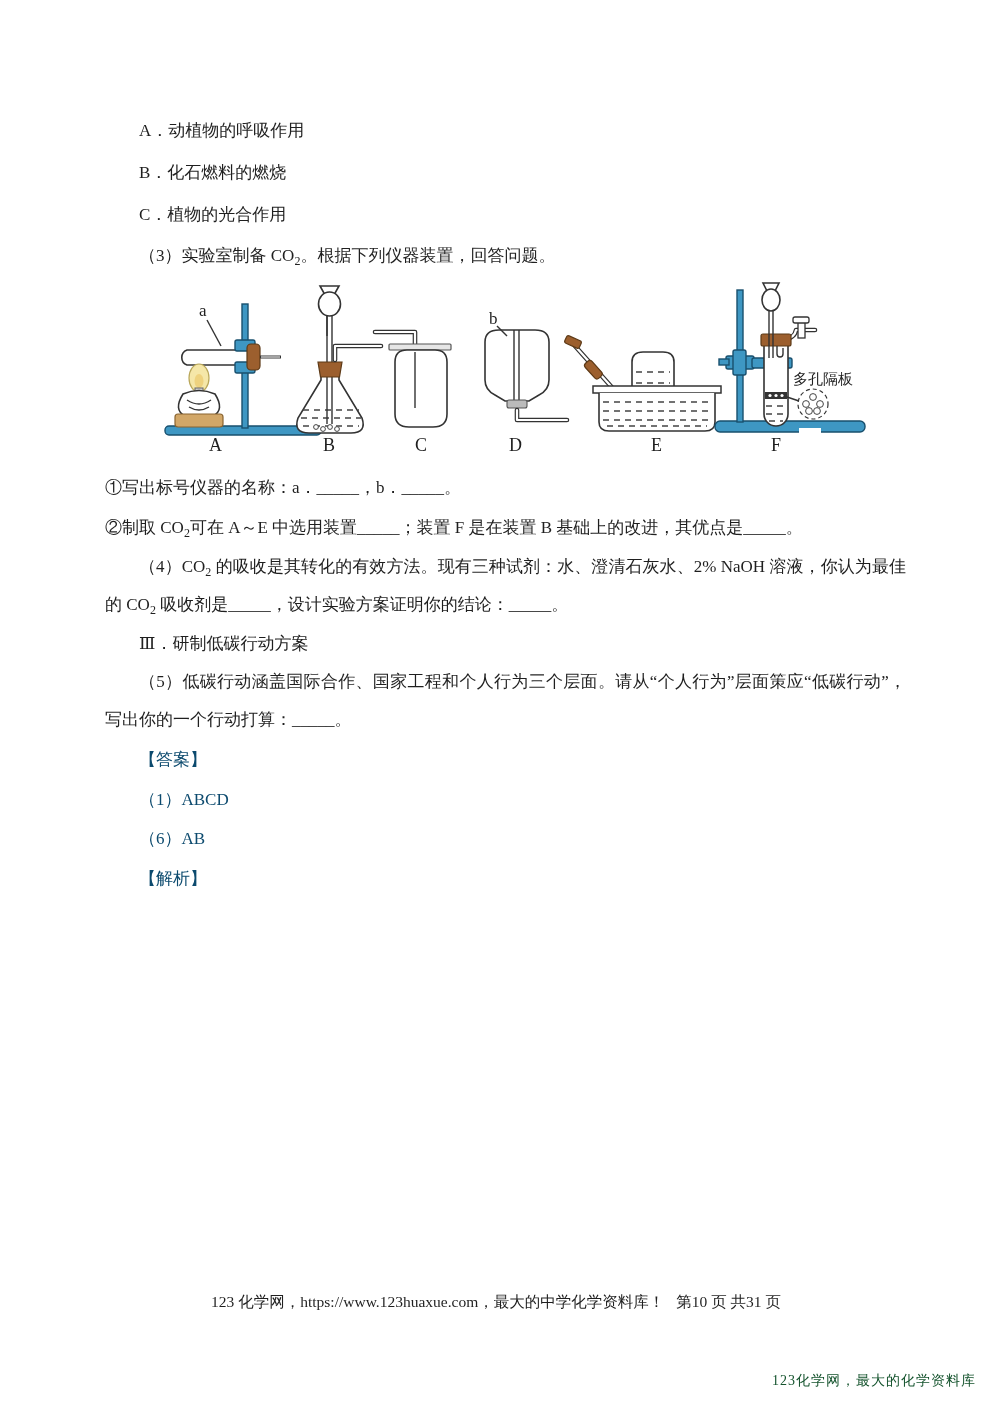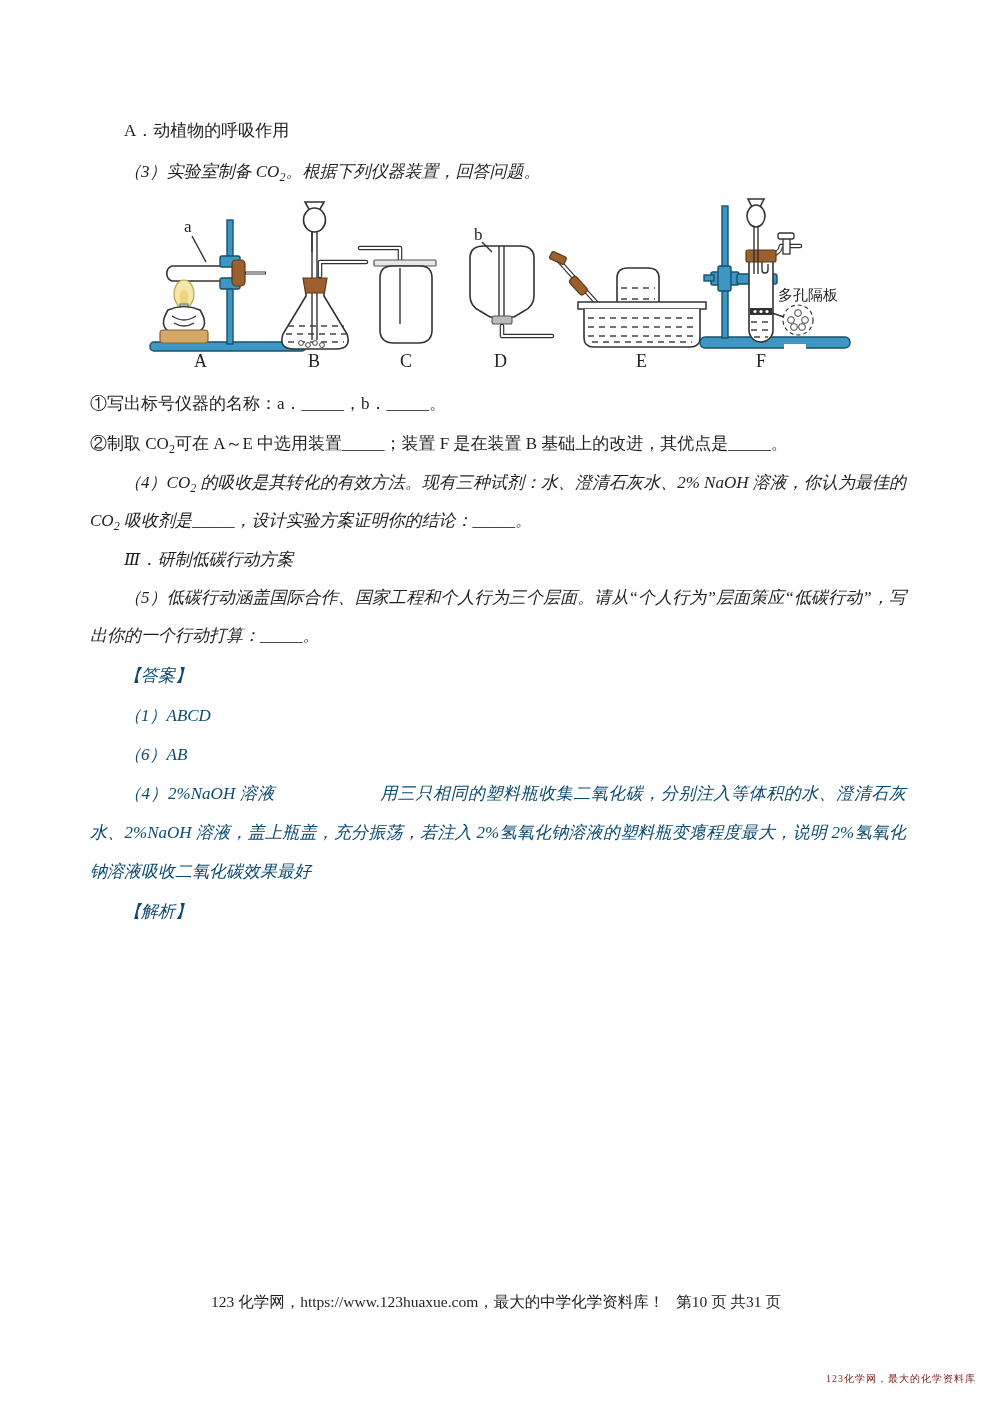--- a/index.html
+++ b/index.html
@@ -2,55 +2,57 @@
 <html><head>
 <meta charset="utf-8">
 <style>
   * { margin:0; padding:0; box-sizing:border-box; }
   html,body { background:#ffffff; }
   body {
     width:992px; height:1403px; position:relative; overflow:hidden;
     font-family:"Liberation Serif","DejaVu Serif",serif;
     color:#1f1f1f;
   }
-  .page { padding:110px 86px 0 90px; }
+  .page { padding:110px 86px 0 90px;margin-left:15px; }
   p { font-size:17px; line-height:38px; text-align:justify; }
   .opt { line-height:42px; text-indent:2em; }
-  .indent { text-indent:2em;font-style:italic; }
+  .indent { text-indent:2em; }
   .lh40 { line-height:40px; }
   .red { color:#0c4a6e; }
   .pre { white-space:pre-wrap; }
   sub { font-size:12px; vertical-align:-4px; line-height:0; }
   .figure-wrap { margin:4px 0 6px 58px; }
   .footer {
     position:absolute; top:1290px; left:0; width:992px;
     text-align:center; font-size:15.5px; line-height:24px; color:#1f1f1f;
   }
   .watermark {
     position:absolute; top:1372px; right:16px;
-    font-size:10px; color:#7f1d1d; letter-spacing:1px;text-align:right;
+    font-size:14px; color:#14532d; letter-spacing:1px;text-align:right;
   }
   svg text { font-family:"Liberation Serif","DejaVu Serif",serif; fill:#1f1f1f; }
   .glass { fill:#ffffff; stroke:#333333; stroke-width:1.6; }
   .thin  { stroke:#333333; stroke-width:1.4; fill:none; }
   .tube-o{ stroke:#333333; stroke-width:4.6; fill:none; stroke-linecap:round; stroke-linejoin:round; }
   .tube-i{ stroke:#ffffff; stroke-width:2.2; fill:none; stroke-linecap:round; stroke-linejoin:round; }
   .blue  { fill:#3e97c3; stroke:#19506e; stroke-width:1.4; }
   .cork  { fill:#9c5f2e; stroke:#5d3a17; stroke-width:1.2; }
   .tan   { fill:#d2a768; stroke:#8a6430; stroke-width:1.2; }
   .dash  { stroke:#444444; stroke-width:1.3; stroke-dasharray:6 5; fill:none; }
   .bubble{ fill:#ffffff; stroke:#444444; stroke-width:1; }
   .capL  { font-size:18px; }
 </style>
 </head>
 <body>
 
 <div class="page">
 
   <p class="opt">A．动植物的呼吸作用</p>
+  <p class="opt">B．化石燃料的燃烧</p>
+  <p class="opt">C．植物的光合作用</p>
 
   <p class="indent lh40"><span>（3）实验室制备 CO</span><sub>2</sub><span>。根据下列仪器装置，回答问题。</span></p>
 
   <div class="figure-wrap">
     <svg width="715" height="178" viewBox="0 0 715 178">
 
       <g>
         <rect class="blue" x="2" y="146" width="156" height="9" rx="4"></rect>
         <rect class="blue" x="79" y="24" width="6" height="124"></rect>
         <path class="glass" d="M84,70 H24 a8,8 0 0 0 0,15 H84"></path>
@@ -179,21 +181,20 @@
 
   <p class="indent"><span>（4）CO</span><sub>2</sub><span> 的吸收是其转化的有效方法。现有三种试剂：水、澄清石灰水、2% NaOH 溶液，你认为最佳的 CO</span><sub>2</sub><span> 吸收剂是_____，设计实验方案证明你的结论：_____。</span></p>
 
   <p class="indent" style="line-height:39px">Ⅲ．研制低碳行动方案</p>
 
   <p class="indent">（5）低碳行动涵盖国际合作、国家工程和个人行为三个层面。请从“个人行为”层面策应“低碳行动”，写出你的一个行动打算：_____。</p>
 
   <p class="indent red" style="line-height:41px">【答案】</p>
   <p class="indent red" style="line-height:39px">（1）ABCD</p>
   <p class="indent red" style="line-height:39px">（6）AB</p>
-  <p class="indent red pre" style="line-height:39px">（4）2%NaOH 溶液　　　　　　用三只相同的塑料瓶收集二氧化碳，分别注入等体积的水、澄清石灰水、2%NaOH 溶液，盖上瓶盖，充分振荡，若注入 2%氢氧化钠溶液的塑料瓶变瘪程度最大，说明 2%氢氧化钠溶液吸收二氧化碳效果最好</p>
 
   <p class="indent red" style="line-height:41px">【解析】</p>
 
 </div>
 
 <p class="footer"><span>123 化学网，https://www.123huaxue.com，最大的中学化学资料库！</span><span style="margin-left:12px">第10 页 共31 页</span></p>
 
 <div class="watermark">123化学网，最大的化学资料库</div>
 
 </body></html>

